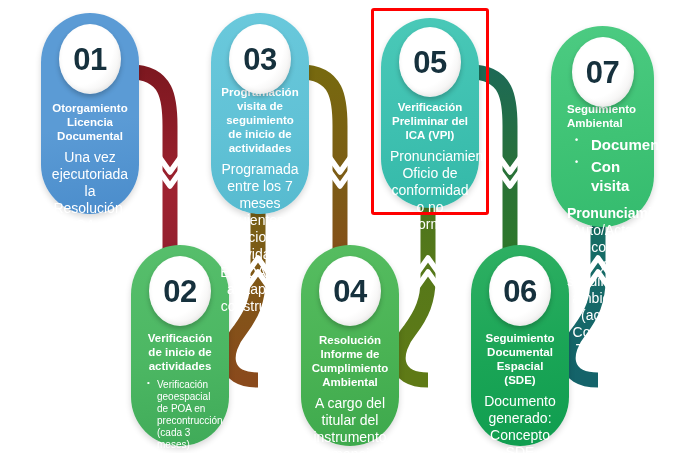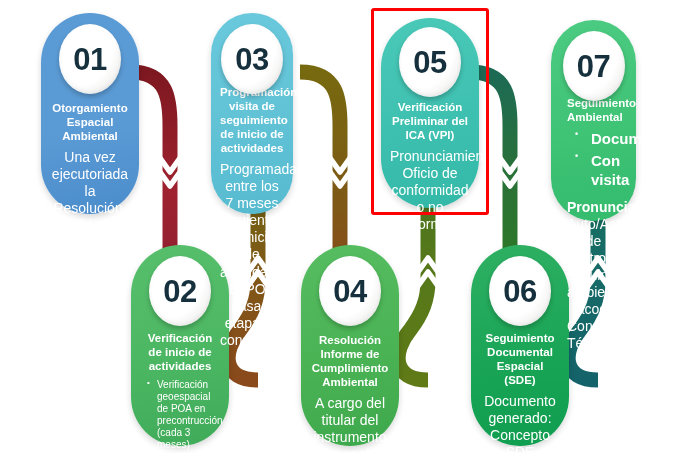--- a/index.html
+++ b/index.html
@@ -178,40 +178,40 @@
       <path d="M 588 286 L 598 272 L 608 286" stroke="#ffffff" stroke-width="5.5" fill="none" stroke-linecap="round" stroke-linejoin="round"></path>
     </g>
   </svg>
 
   <div class="card" style="left:41px; top:13px; width:98px; height:201px;
               background:linear-gradient(170deg,#5b9bd5 0%,#5b9bd5 55%,#4a8ccb 100%);">
     <div class="num-badge" style="top:11px;">
       <span>01</span>
     </div>
     <div class="card-body" style="top:88px;">
-      <div class="card-title">Otorgamiento Espacial Ambiental</div>
+      <div class="card-title">Otorgamiento Licencia Documental</div>
       <div class="card-desc">Una vez ejecutoriada la Resolución, el POA pasa a estado ACTIVO y a etapa de preconstrucción</div>
     </div>
   </div>
 
   <div class="card" style="left:131px; top:245px; width:98px; height:201px;
               background:linear-gradient(170deg,#57bf6c 0%,#4cb763 55%,#3faa58 100%);">
     <div class="num-badge" style="top:11px;">
       <span>02</span>
     </div>
     <div class="card-body" style="top:86px;">
       <div class="card-title">Verificación de inicio de actividades</div>
       <ul class="bullets">
         <li>Verificación geoespacial de POA en precontrucción (cada 3 meses)</li>
         <li>Verificación de radicados de entrada que informen inicio</li>
       </ul>
     </div>
   </div>
 
-  <div class="card" style="left:211px; top:13px; width:82px; height:201px;
+  <div class="card" style="left:211px; top:13px; width:98px; height:201px;
               background:linear-gradient(170deg,#6ac9dc 0%,#61c2d6 55%,#56bacf 100%);">
     <div class="num-badge" style="top:11px;">
       <span>03</span>
     </div>
     <div class="card-body" style="top:72px;">
       <div class="card-title">Programación visita de seguimiento de inicio de actividades</div>
       <div class="card-desc">Programada entre los 7 meses siguientes al inicio de actividades. El POA pasa a etapa de construcción</div>
     </div>
   </div>
 
@@ -242,21 +242,21 @@
               background:linear-gradient(170deg,#2fb063 0%,#1aa556 55%,#0f9d4f 100%);">
     <div class="num-badge" style="top:11px;">
       <span>06</span>
     </div>
     <div class="card-body" style="top:86px;">
       <div class="card-title">Seguimiento Documental Espacial (SDE)</div>
       <div class="card-desc">Documento generado: Concepto SDE (informado mediante oficio al titular o tenido en cuenta en seguimiento integral al POA)</div>
     </div>
   </div>
 
-  <div class="card" style="left:551px; top:20px; width:85px; height:201px;
+  <div class="card" style="left:551px; top:26px; width:103px; height:201px;
               background:linear-gradient(170deg,#4ccb82 0%,#3fc375 55%,#34bb6e 100%);">
     <div class="num-badge" style="top:11px;">
       <span>07</span>
     </div>
     <div class="card-body" style="top:76px; padding:0 16px;">
       <div class="card-title" style="text-align:left; margin-bottom:2px;">Seguimiento Ambiental</div>
       <ul class="bullets bullets-big">
         <li>Documental</li>
         <li>Con visita</li>
       </ul>

